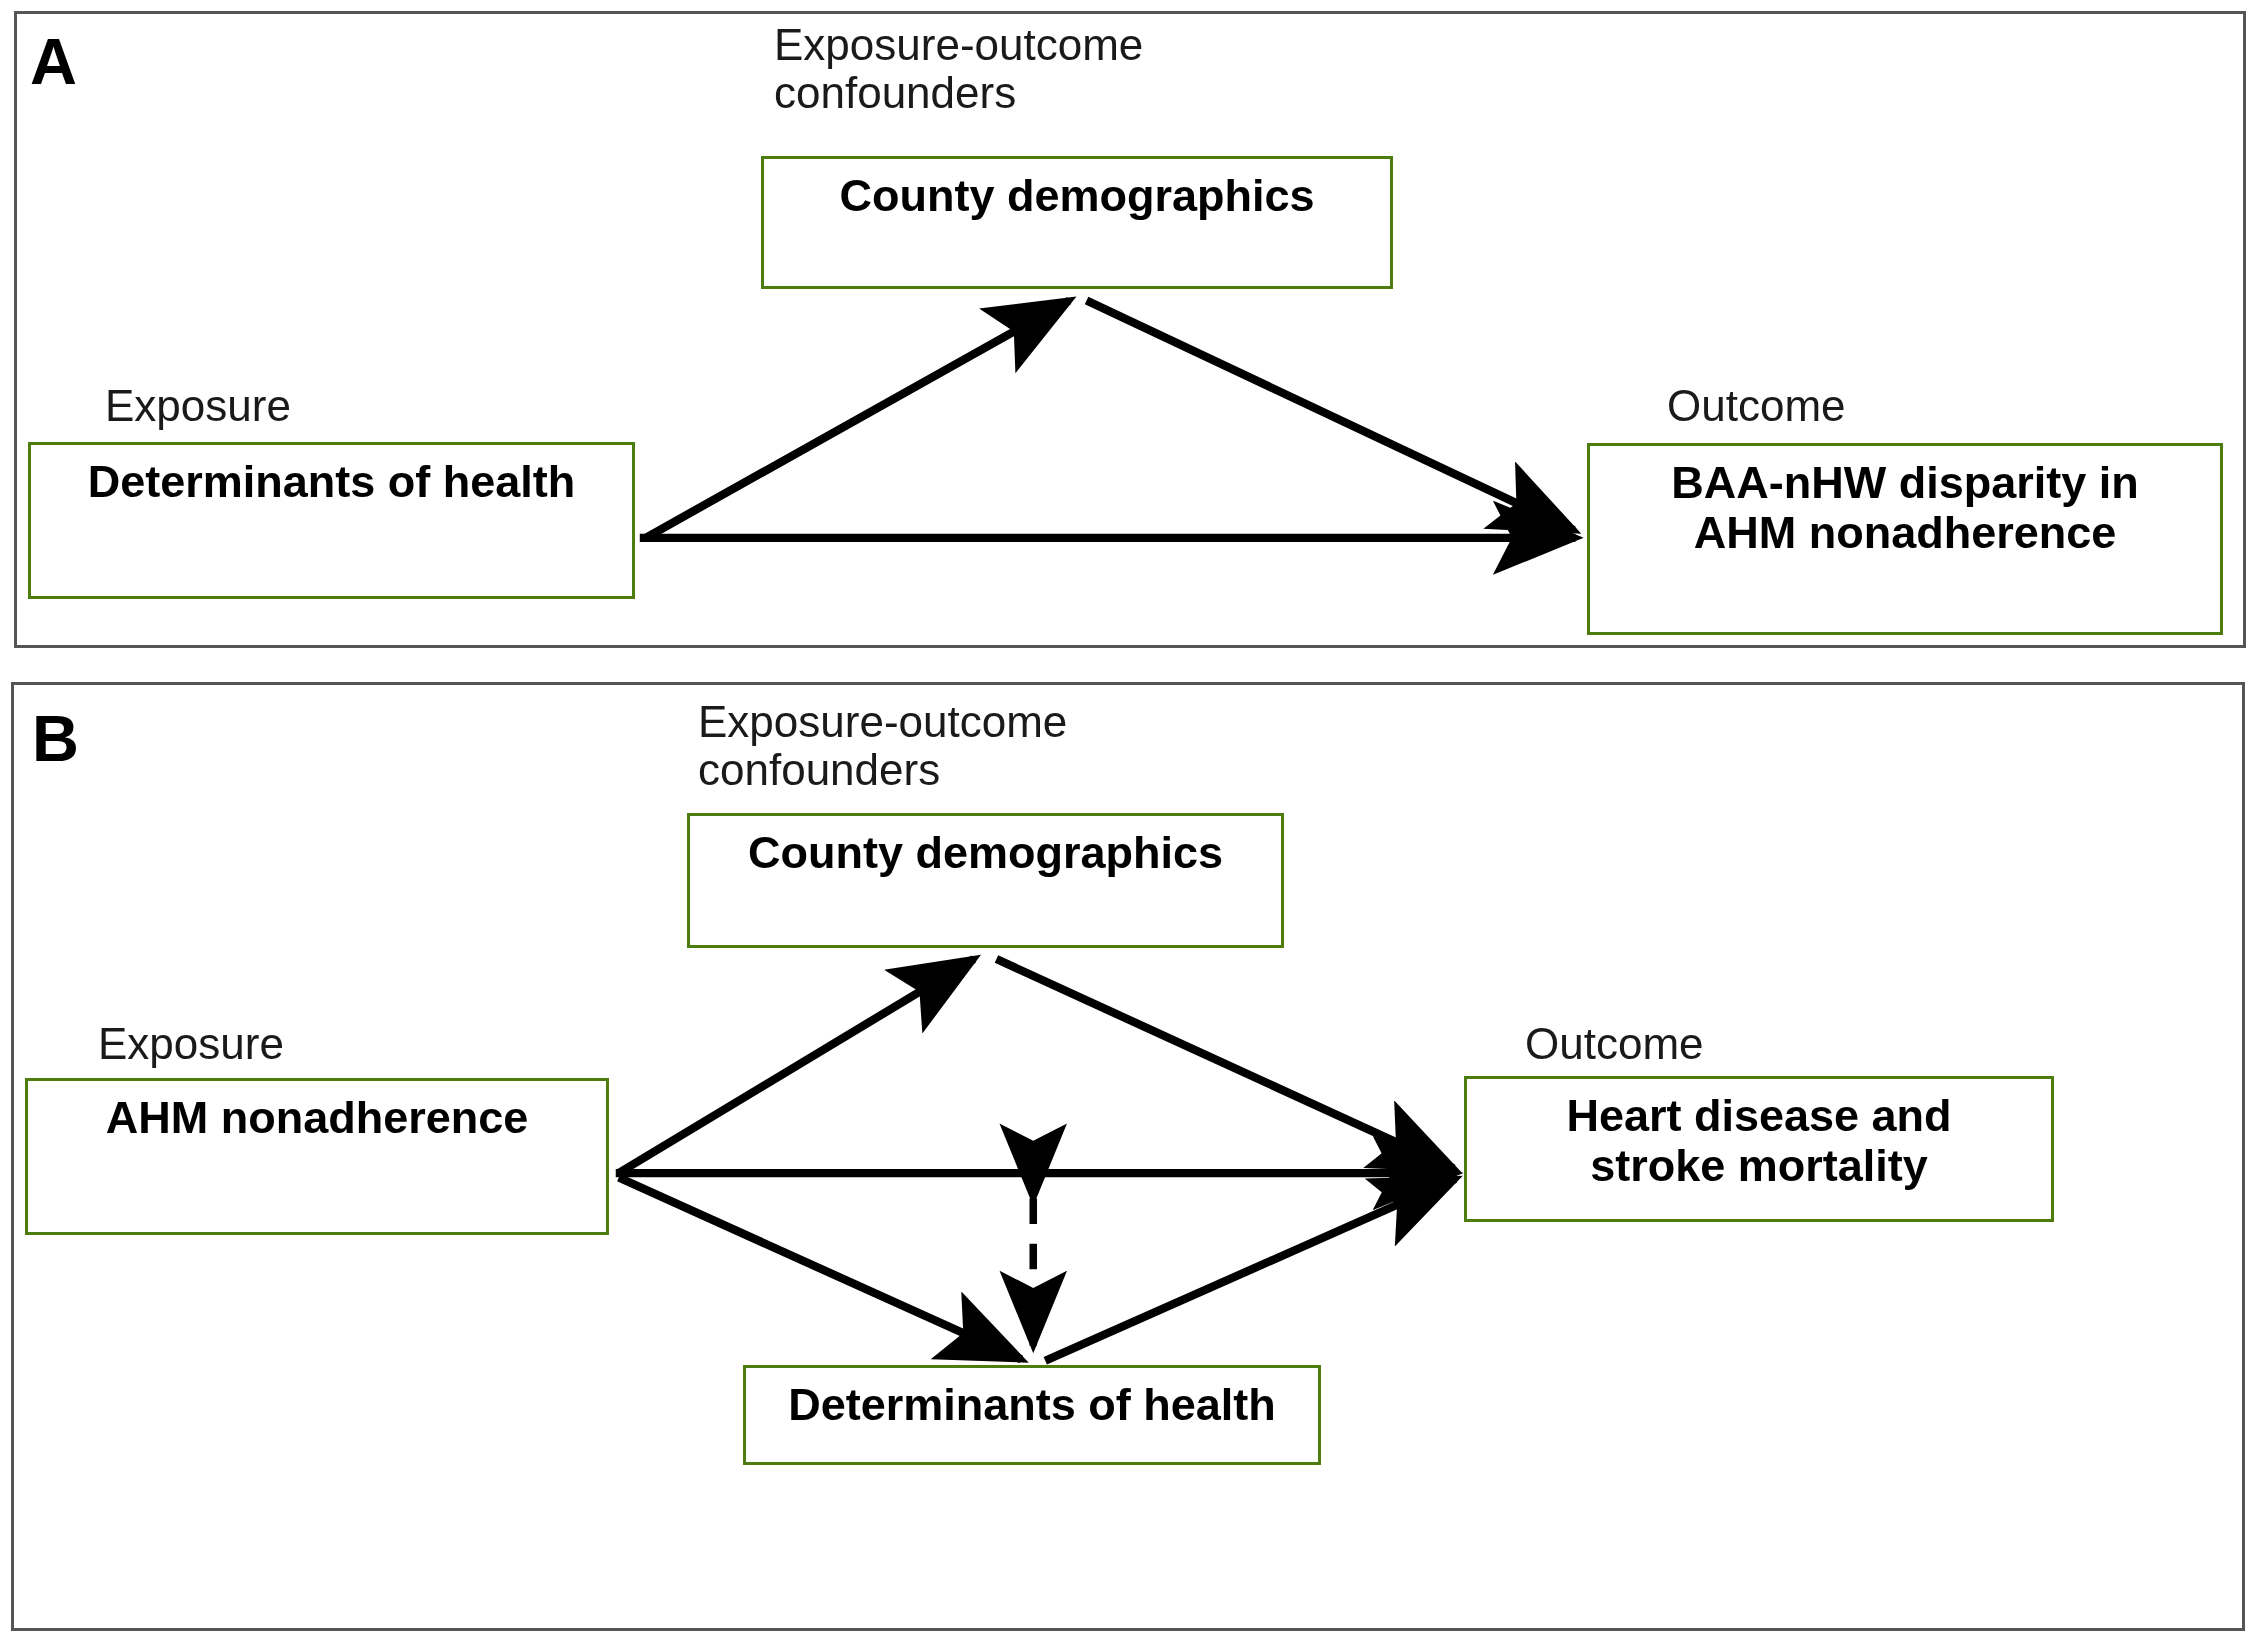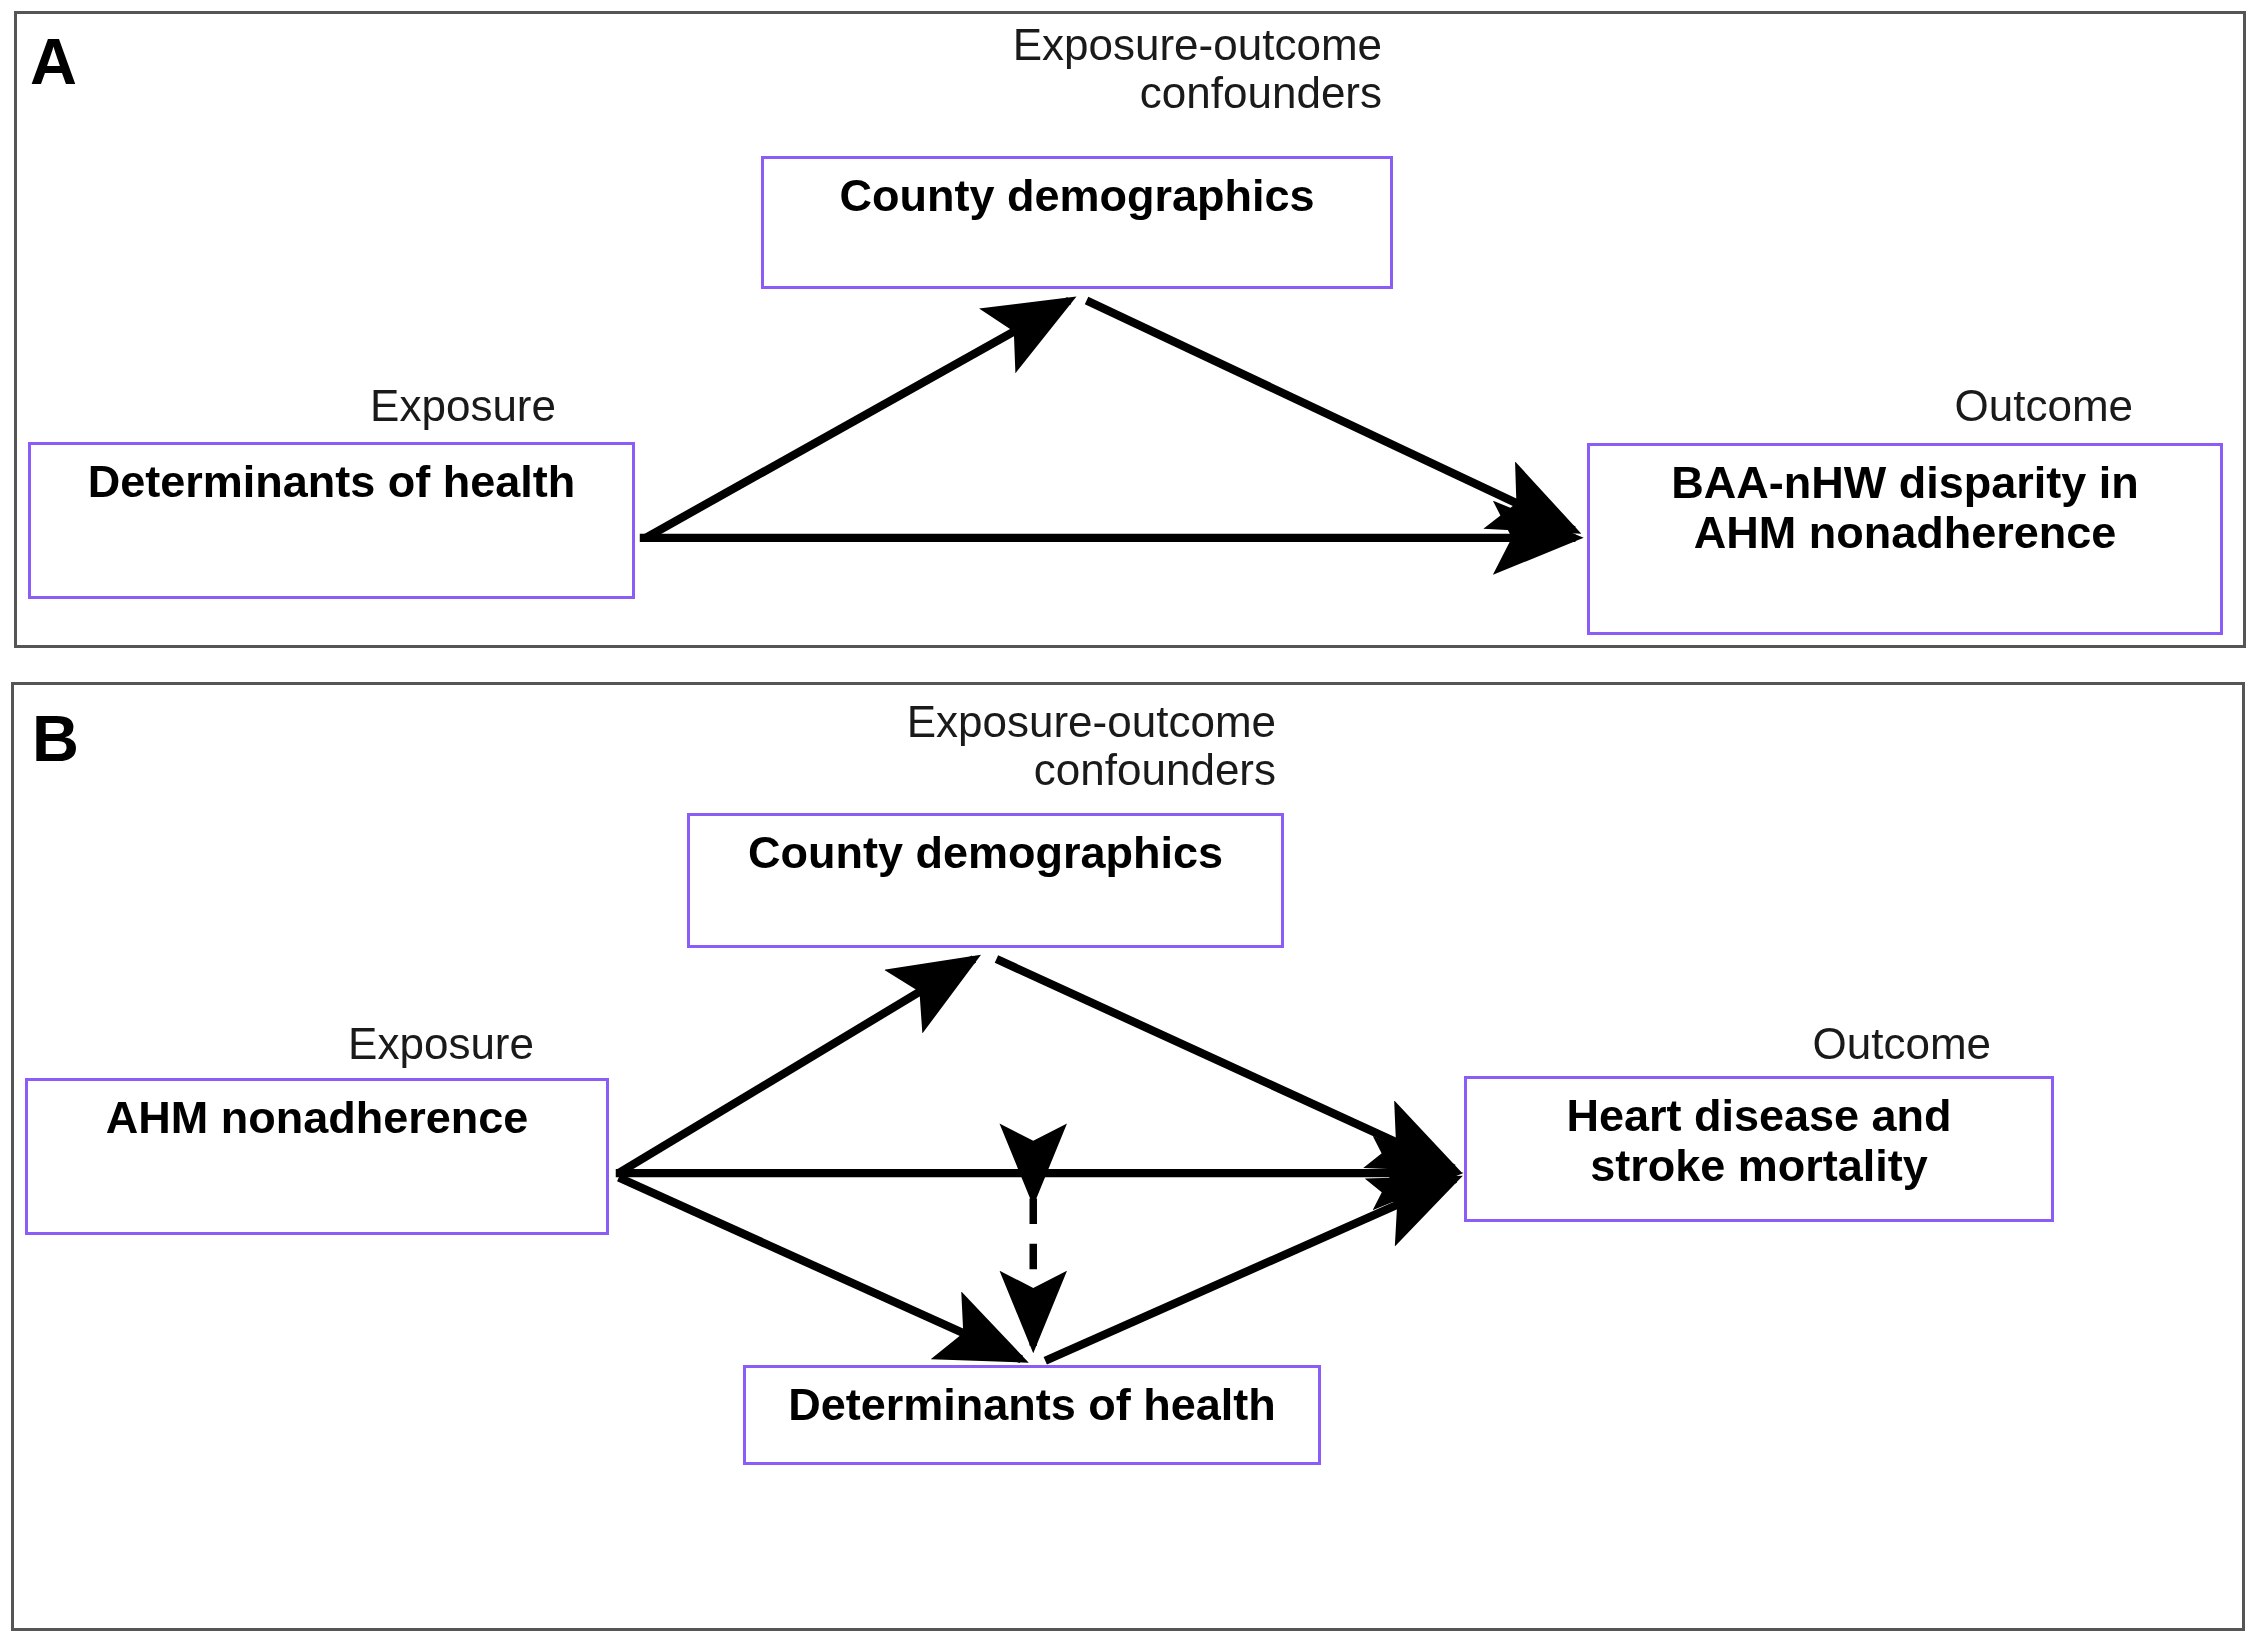--- a/index.html
+++ b/index.html
@@ -30,21 +30,21 @@
     position: absolute;
     font-weight: bold;
     font-size: 65px;
     line-height: 1;
     color: #000000;
   }
 
   .node-box {
     position: absolute;
     box-sizing: border-box;
-    border: 3px solid #8b5cf6;
+    border: 3px solid #4d7c0f;
     background: #ffffff;
     display: flex;
     align-items: flex-start;
     justify-content: center;
     padding-top: 12px;
     z-index: 3;
   }
   .node-box .node-text {
     font-weight: bold;
     font-size: 45px;
@@ -52,21 +52,21 @@
     color: #000000;
     text-align: center;
     white-space: pre-line;
   }
 
   .caption {
     position: absolute;
     font-size: 44px;
     line-height: 1.1;
     color: #1a1a1a;
-    text-align: right;
+    text-align: left;
     white-space: pre-line;
     z-index: 2;
   }
 
   .arrow-layer {
     position: absolute;
     left: 0; top: 0;
     width: 2261px;
     height: 1650px;
     z-index: 1;

